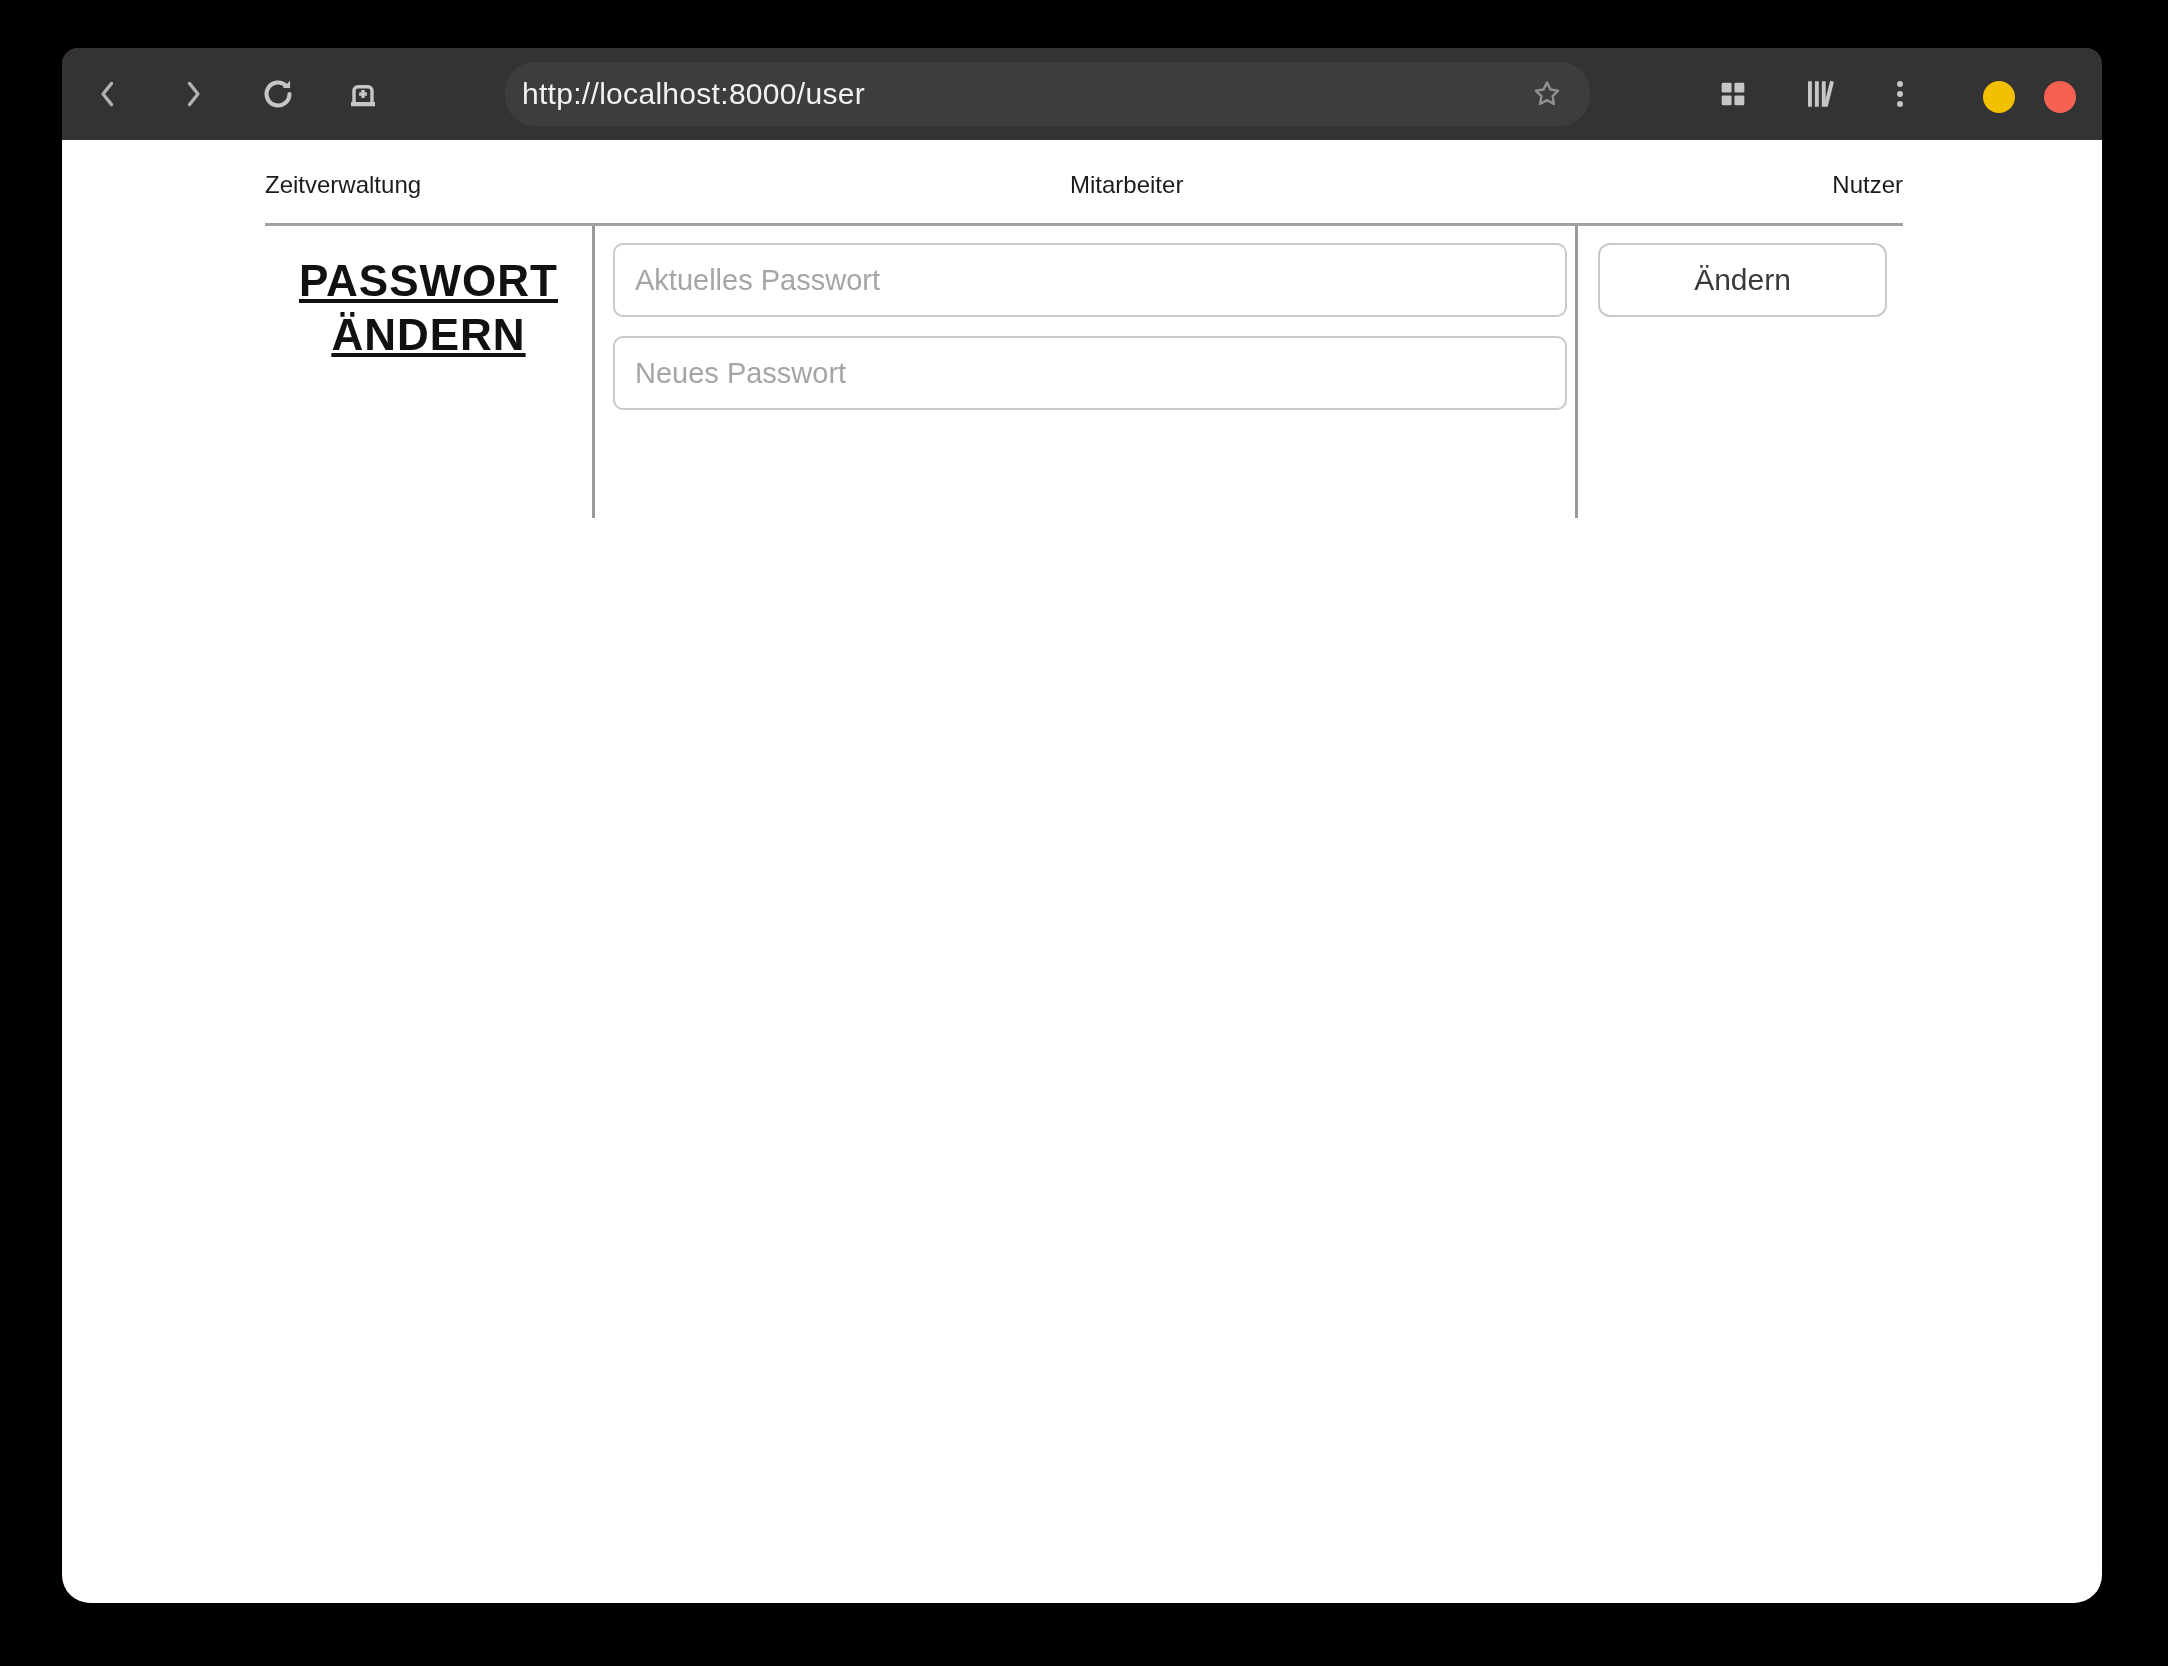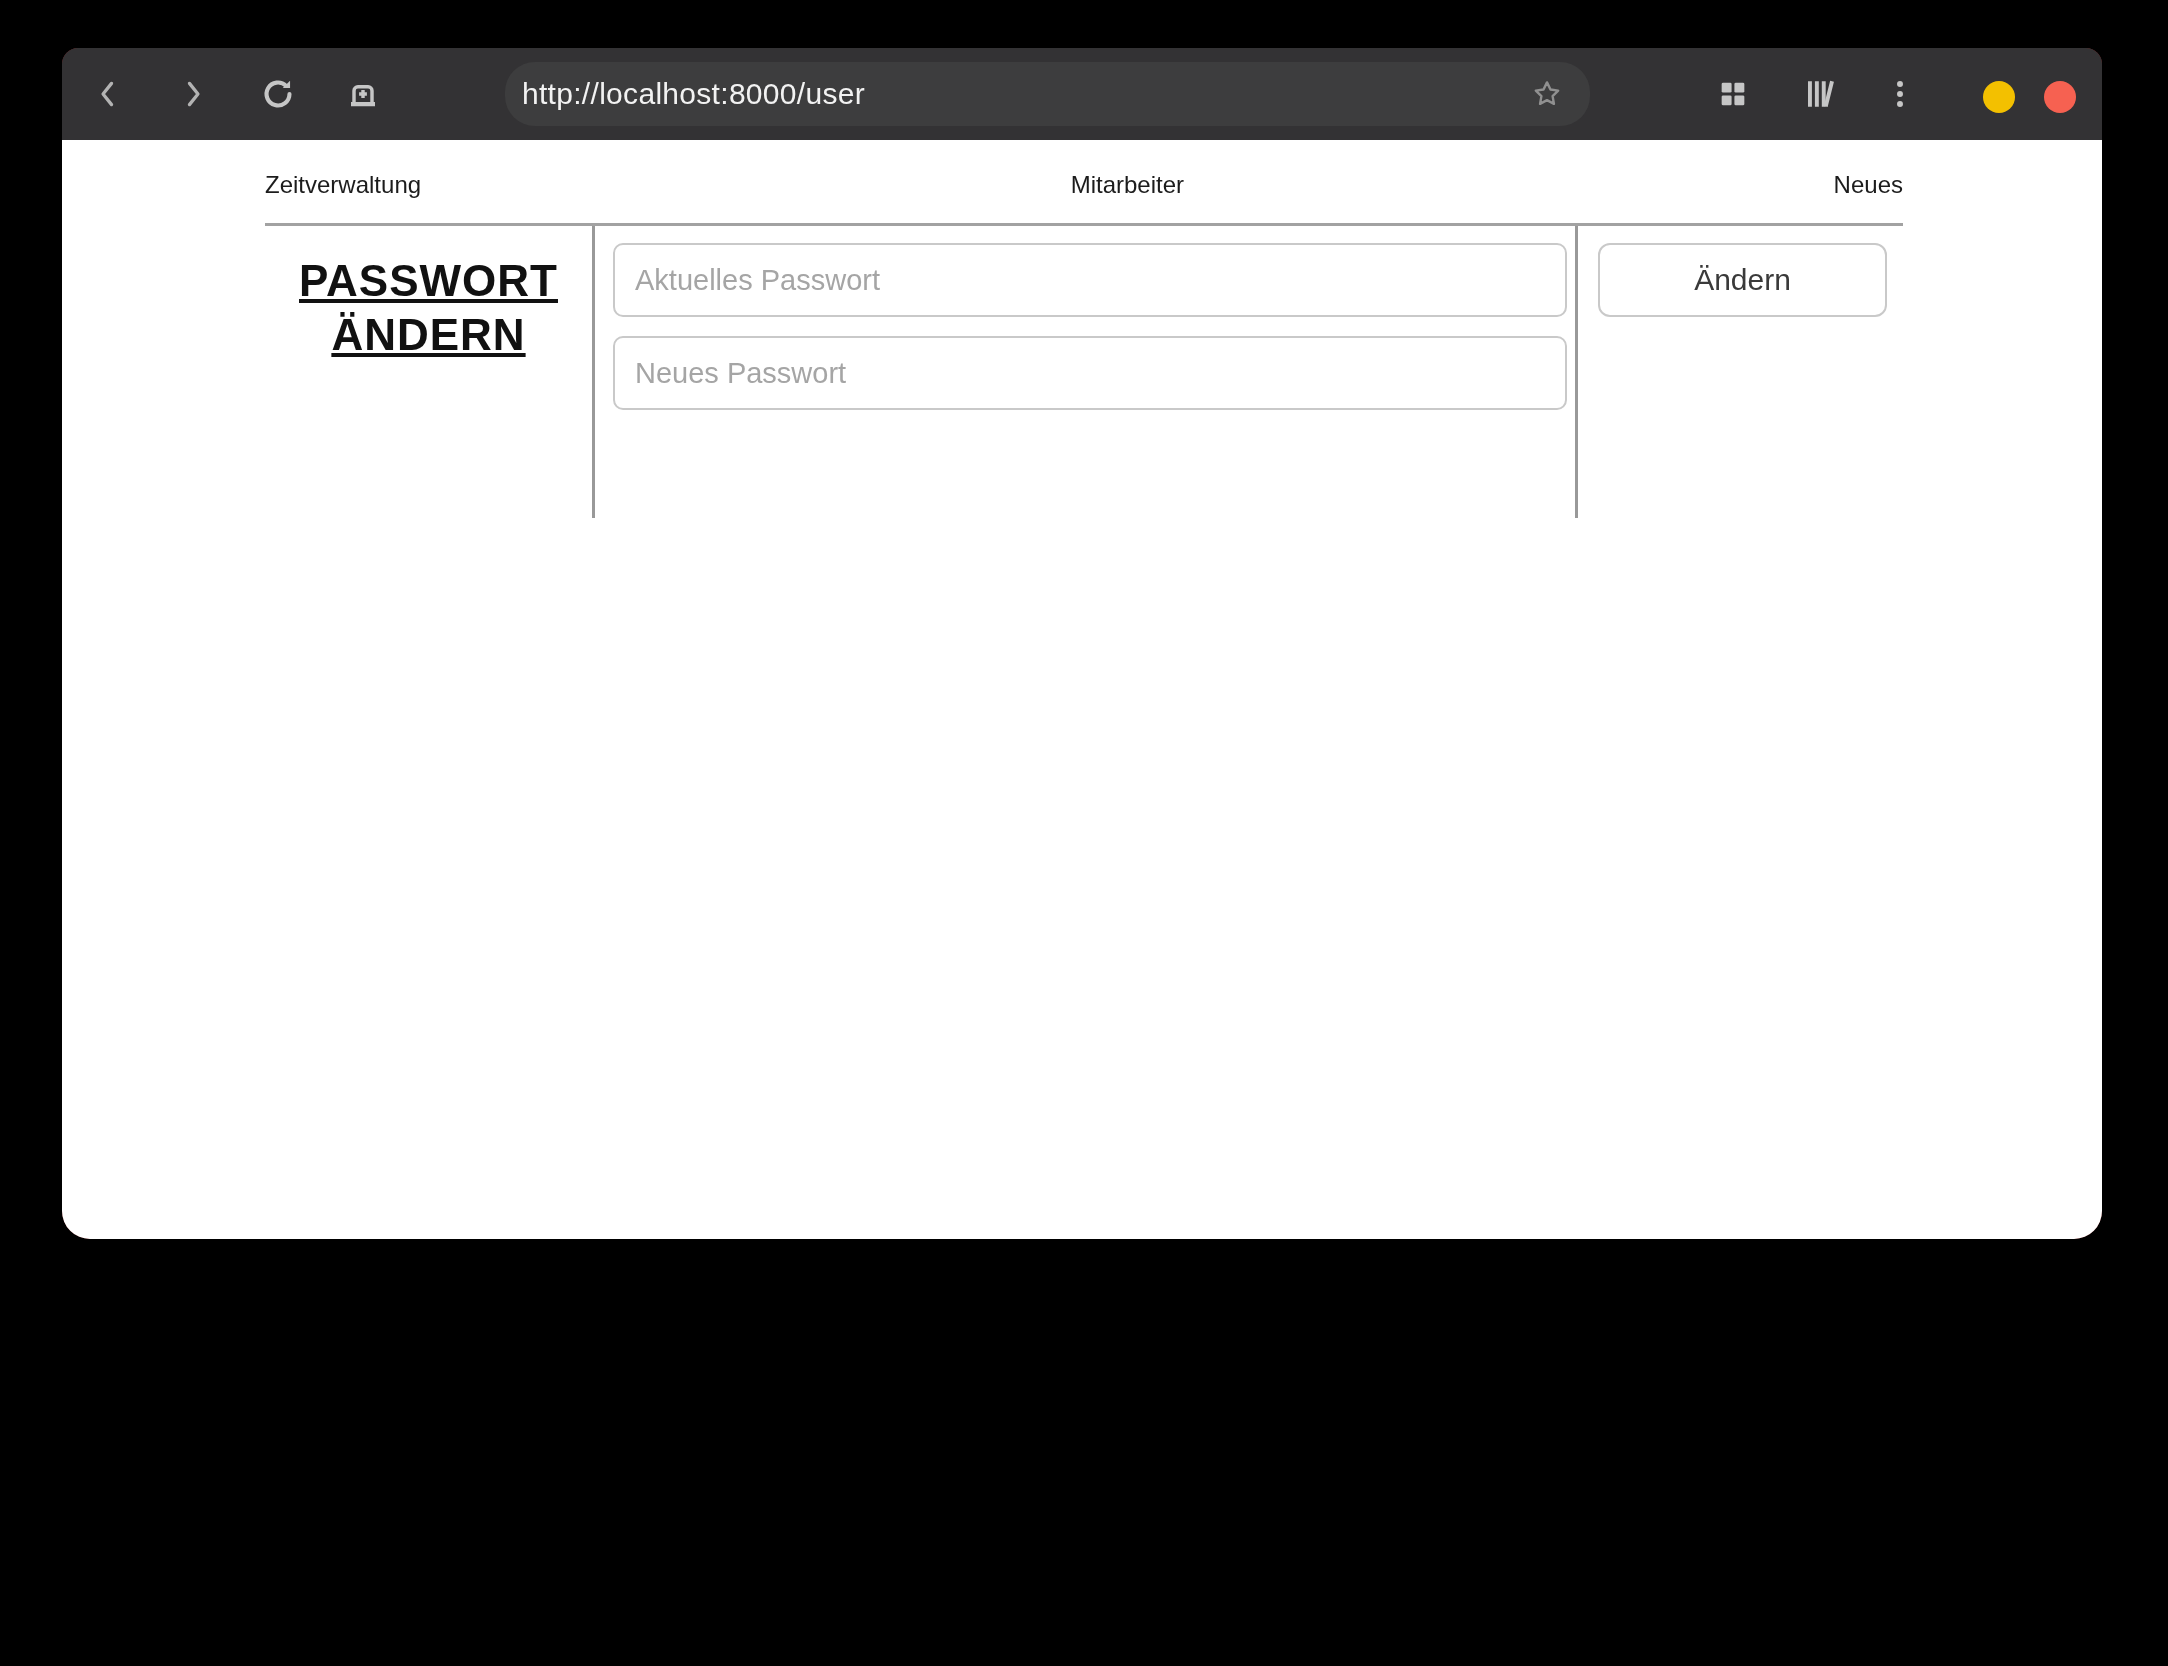--- a/index.html
+++ b/index.html
@@ -5,21 +5,21 @@
   html,body{margin:0;padding:0;}
   body{
     width:2168px;height:1666px;
     background:#000;
     position:relative;
     font-family:"Liberation Sans","DejaVu Sans",sans-serif;
     overflow:hidden;
   }
   .window{
     position:absolute;left:62px;top:48px;
-    width:2040px;height:1191px;
+    width:2040px;height:1555px;
     border-radius:16px 16px 28px 28px;
     background:#7f1d1d;overflow:hidden;
   }
   
   .toolbar{
     position:relative;height:92px;background:#333234;
     display:flex;align-items:center;padding-left:26px;box-sizing:border-box;
   }
   .nav-group{display:flex;gap:45px;align-items:center;}
   .tbtn{
@@ -169,21 +169,21 @@
 
     <button class="wbtn min"></button>
     <button class="wbtn close"></button>
   </div>
 
   <div class="page">
 
     <div class="nav-row">
       <span class="nav-item">Zeitverwaltung</span>
       <span class="nav-item">Mitarbeiter</span>
-      <span class="nav-item">Neues</span>
+      <span class="nav-item">Nutzer</span>
     </div>
 
     <hr class="nav-sep">
 
     <div class="content-row">
       <div class="col-heading">
         <div class="heading-line">PASSWORT</div>
         <div class="heading-line">ÄNDERN</div>
       </div>
 

